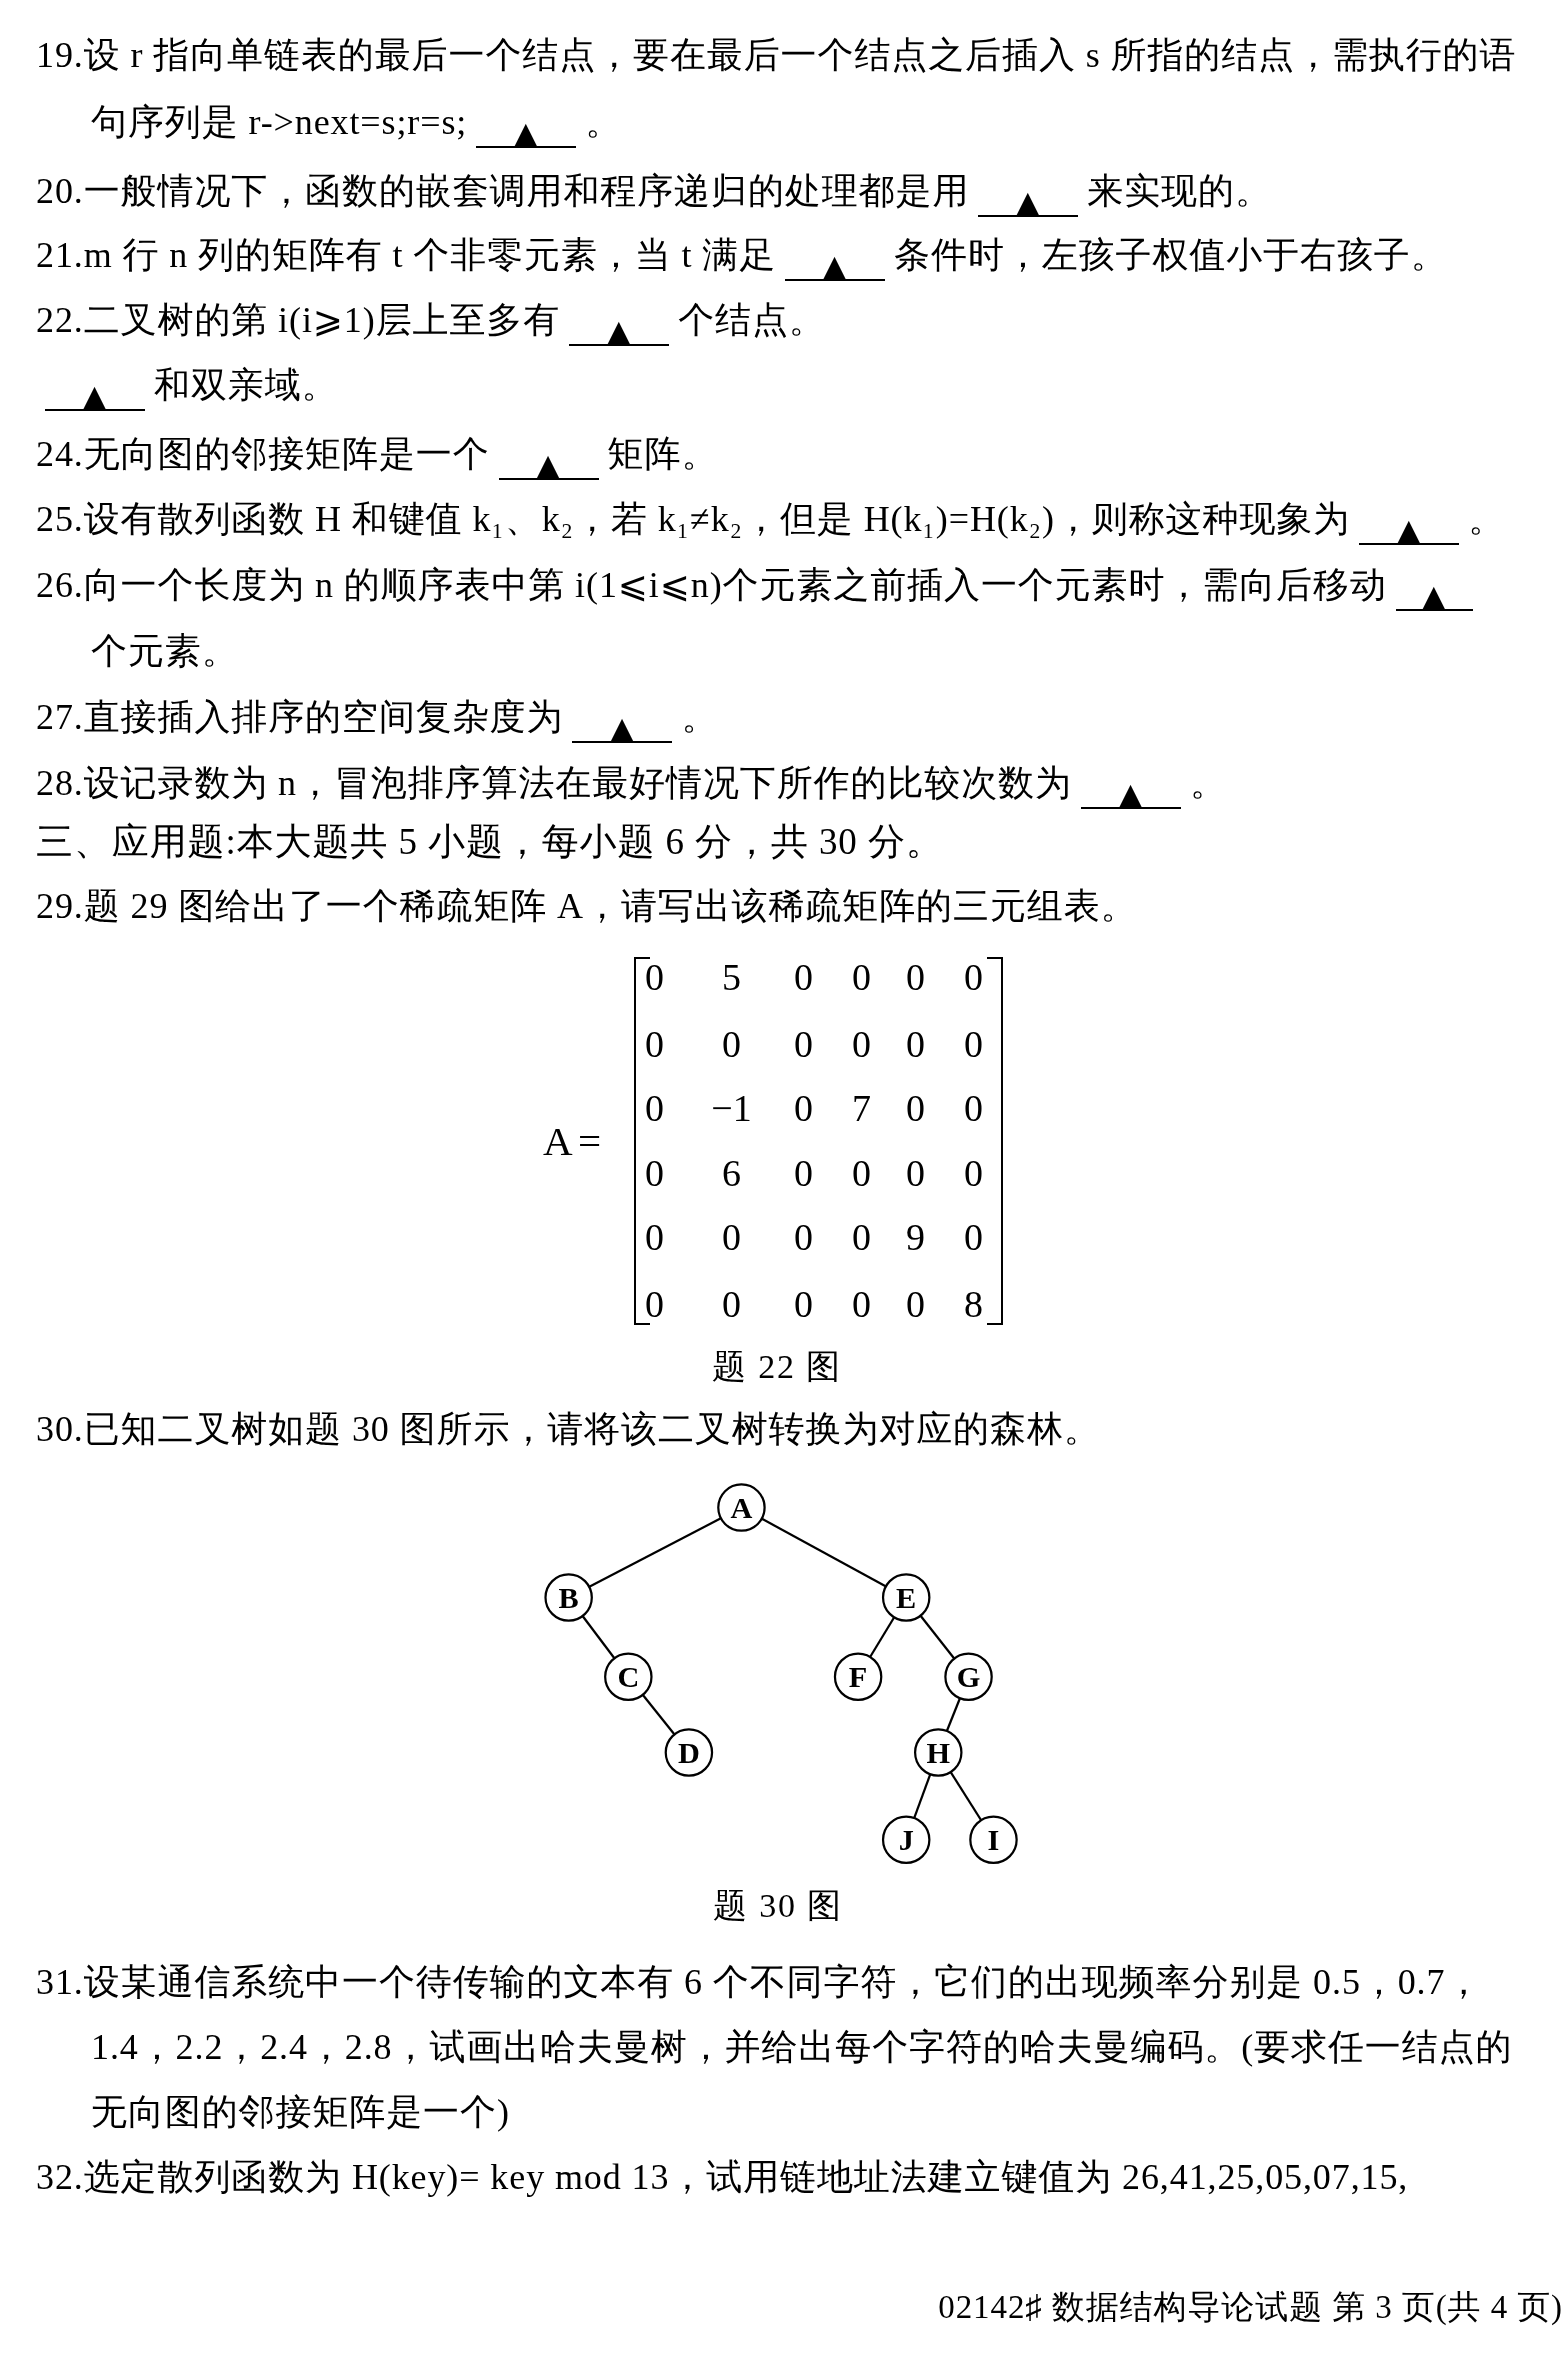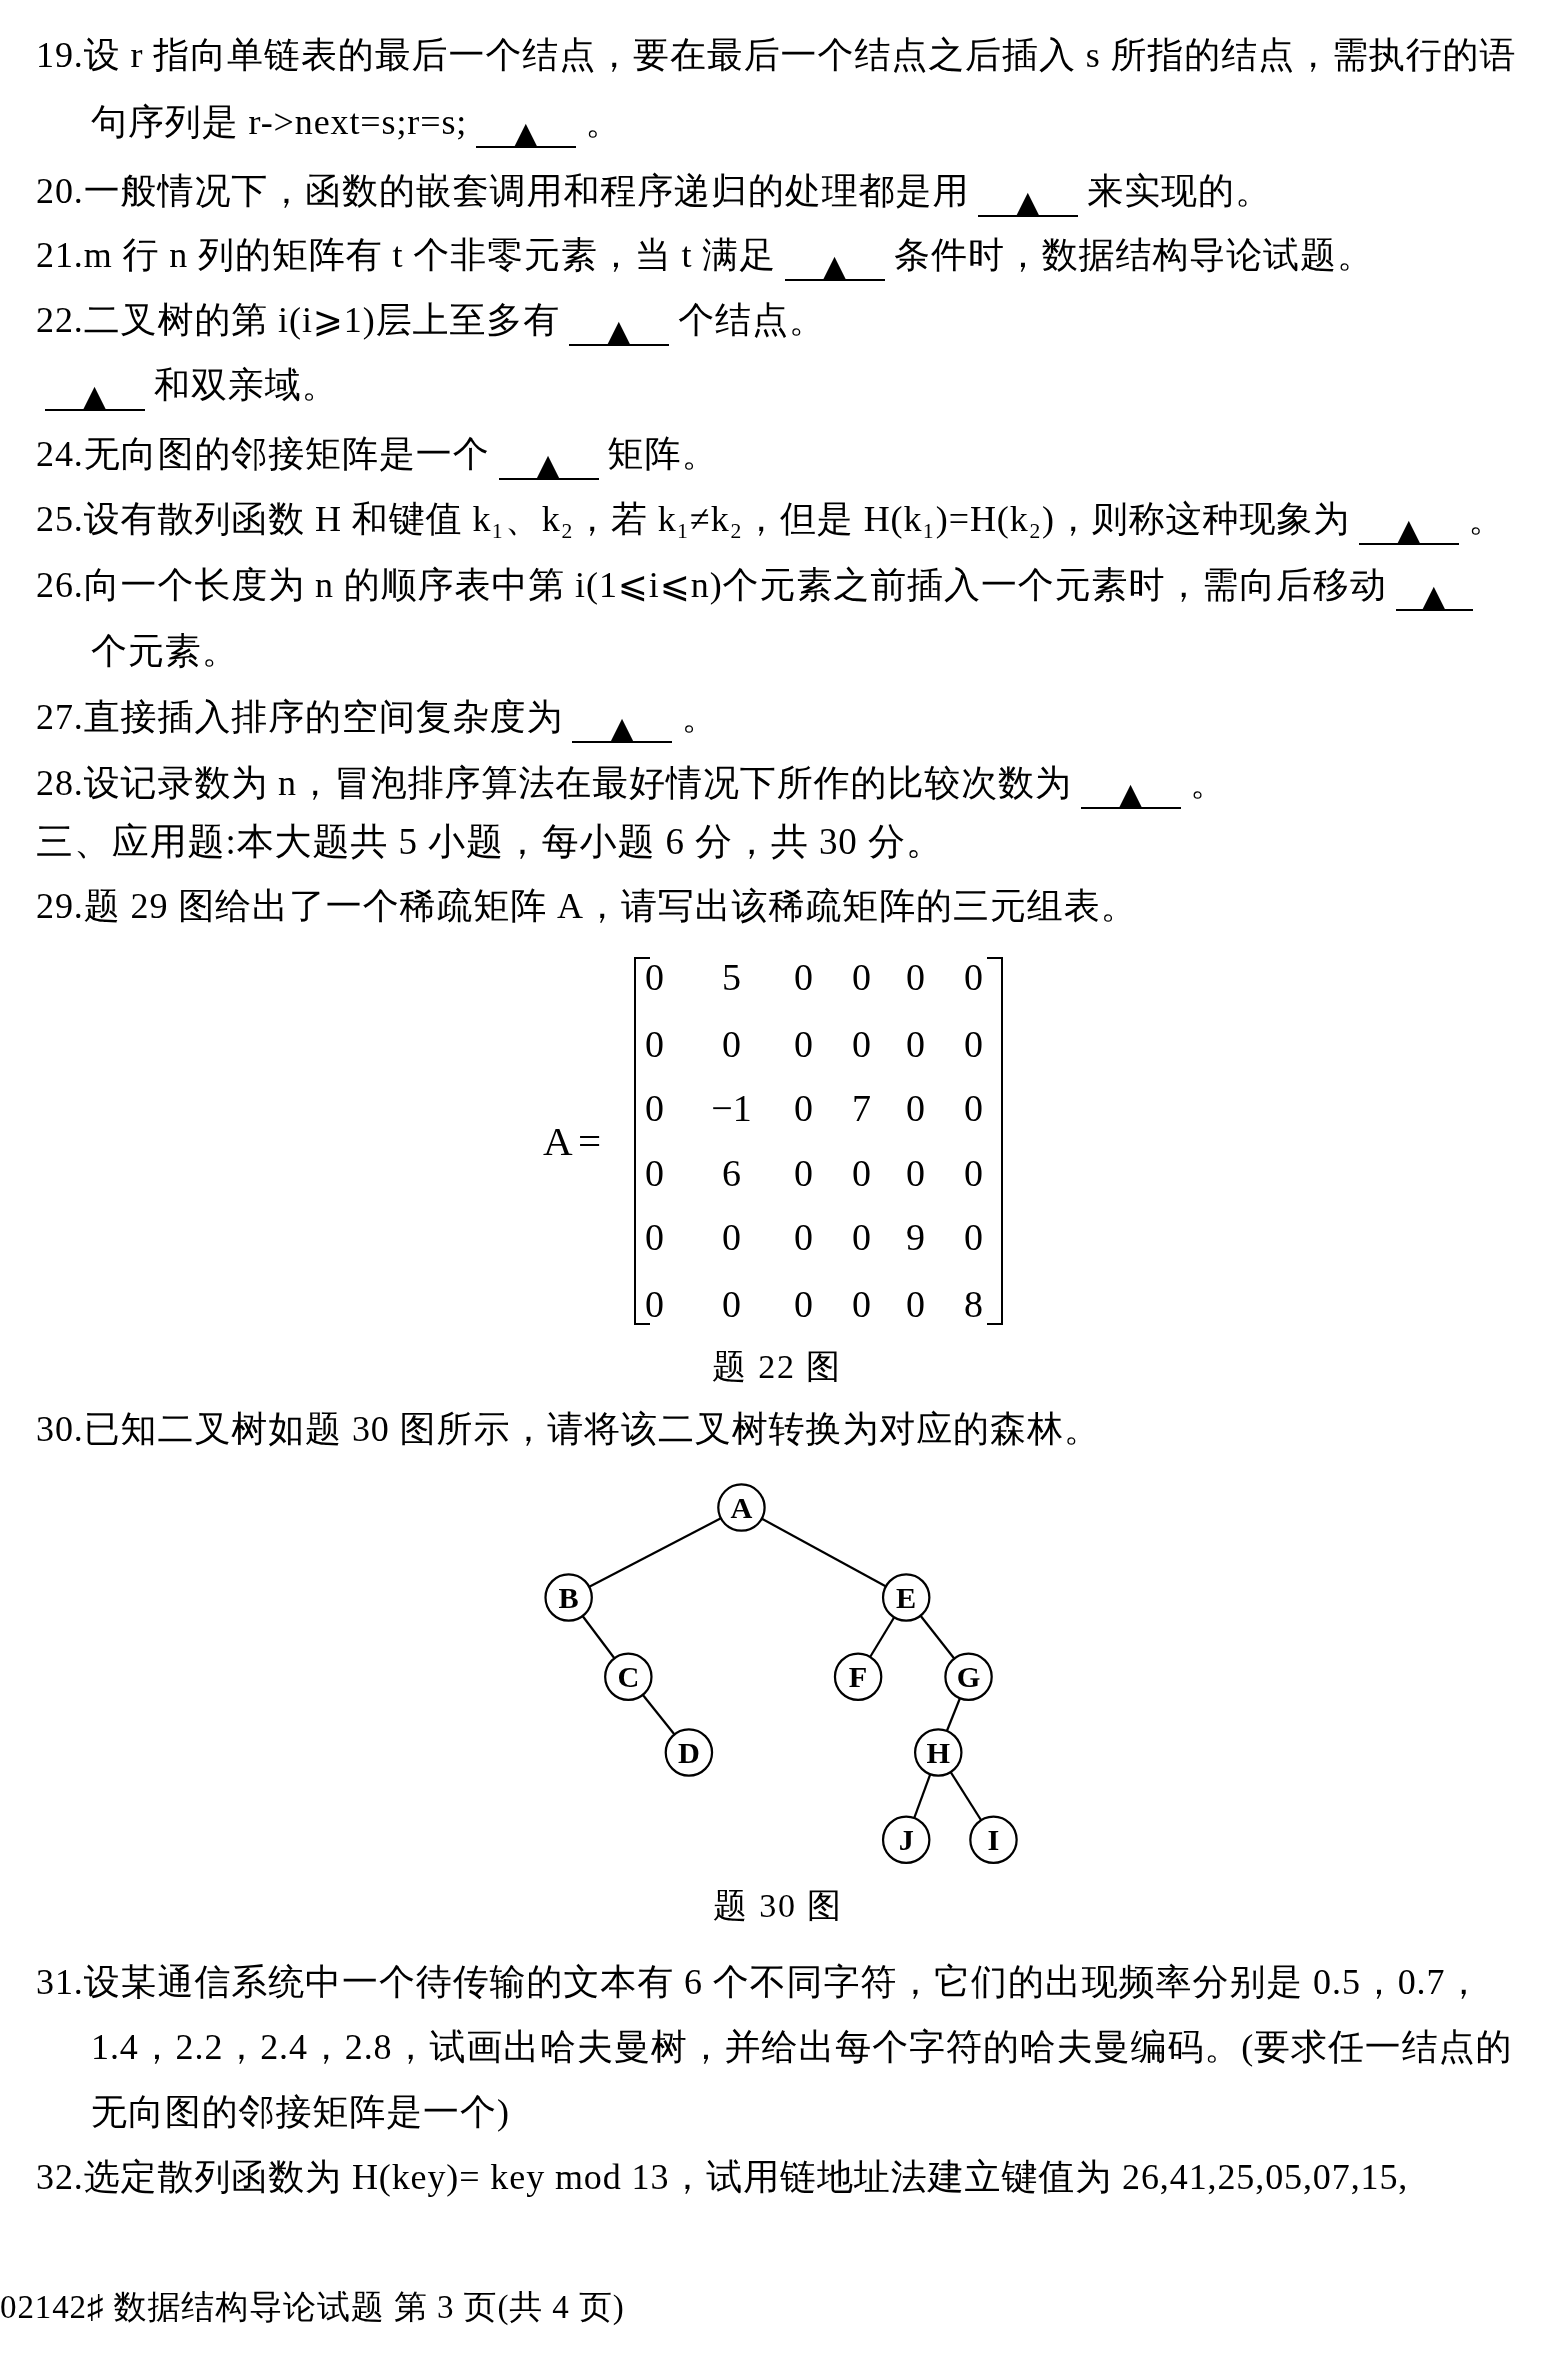--- a/index.html
+++ b/index.html
@@ -54,40 +54,40 @@
     position:absolute;left:543px;top:1116px;
     font-size:41px;letter-spacing:5.3px;line-height:50px;
   }
   .fig-caption{
     position:absolute;width:196px;text-align:center;
     font-size:34px;line-height:46px;letter-spacing:1.8px;
   }
   #tree-svg{position:absolute;left:517px;top:1470px;}
   #footer{
     position:absolute;left:0;top:2284px;width:1563px;
-    text-align:left;font-size:33px;line-height:46px;letter-spacing:0.9px;
+    text-align:right;font-size:33px;line-height:46px;letter-spacing:0.9px;
   }
 </style>
 </head>
 <body>
 
 <div id="page">
 
   <div class="line num" style="top:32px"><span>19.设 r 指向单链表的最后一个结点，要在最后一个结点之后插入 s 所指的结点，需执行的语</span></div>
   <div class="line indent" style="top:99px"><span>句序列是 r-&gt;next=s;r=s;</span><span class="blank">
         <span class="tri">▲</span>
       </span><span>。</span></div>
 
   <div class="line num" style="top:168px"><span>20.一般情况下，函数的嵌套调用和程序递归的处理都是用</span><span class="blank">
         <span class="tri">▲</span>
       </span><span>来实现的。</span></div>
 
   <div class="line num" style="top:232px"><span>21.m 行 n 列的矩阵有 t 个非零元素，当 t 满足</span><span class="blank">
         <span class="tri">▲</span>
-      </span><span>条件时，数据结构导论试题。</span></div>
+      </span><span>条件时，左孩子权值小于右孩子。</span></div>
 
   <div class="line num" style="top:297px"><span>22.二叉树的第 i(i⩾1)层上至多有</span><span class="blank">
         <span class="tri">▲</span>
       </span><span>个结点。</span></div>
 
   <div class="line num" style="top:362px"><span class="blank">
         <span class="tri">▲</span>
       </span><span>和双亲域。</span></div>
 
   <div class="line num" style="top:431px"><span>24.无向图的邻接矩阵是一个</span><span class="blank">

